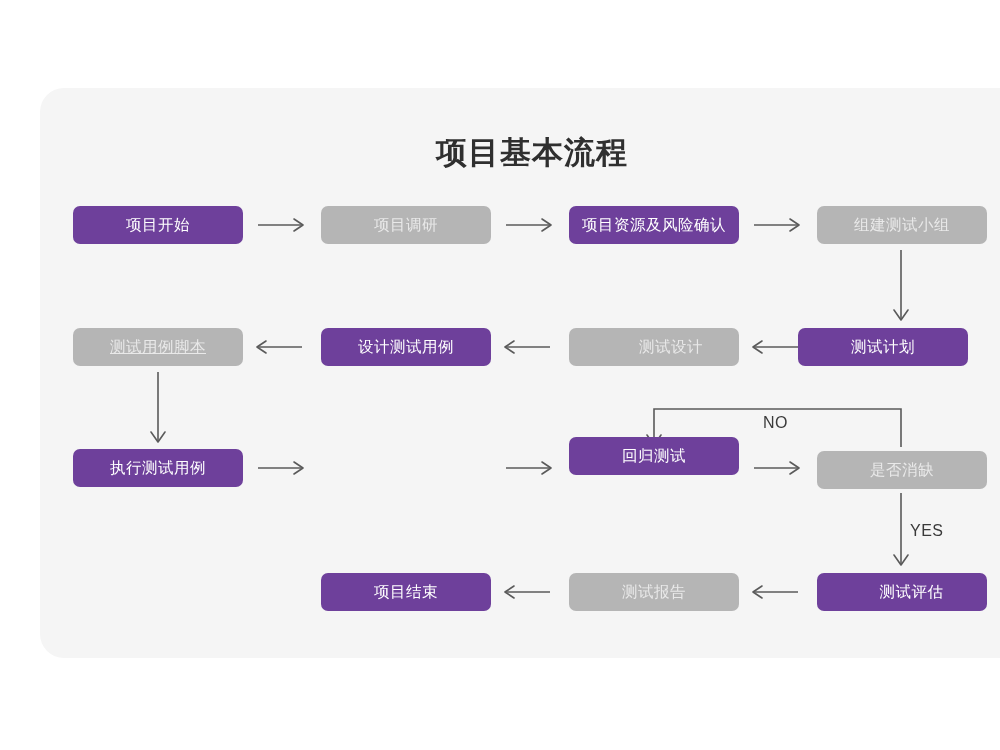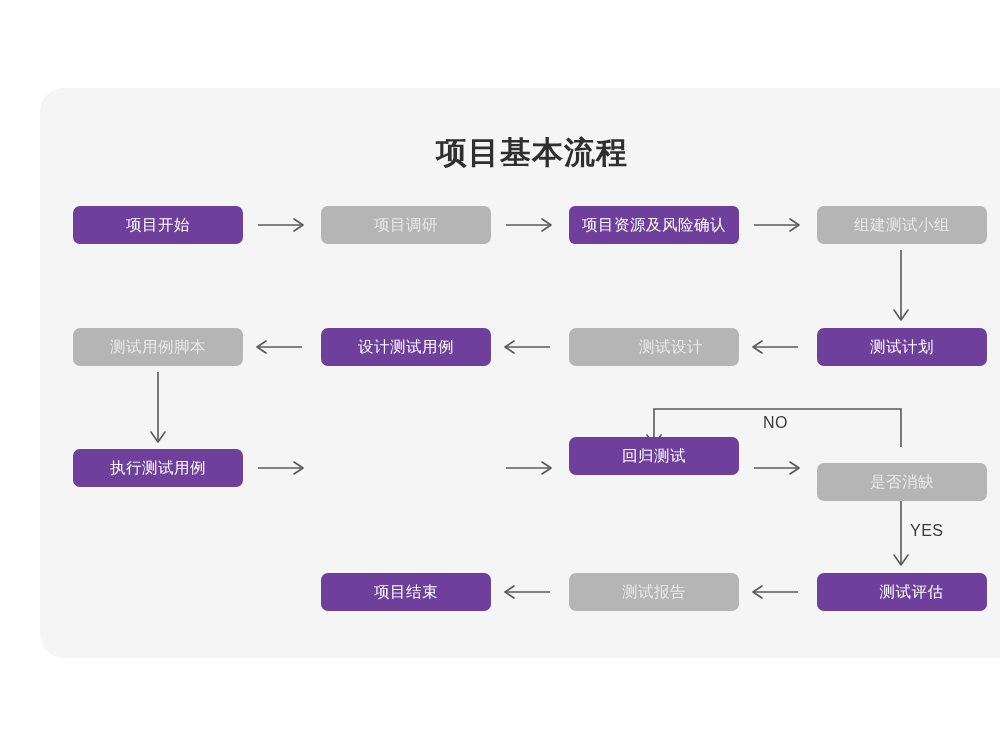--- a/index.html
+++ b/index.html
@@ -175,47 +175,47 @@
 
   <div class="edge-label" style="left:731px; top:414px;">NO</div>
   <div class="edge-label" style="left:878px; top:522px;">YES</div>
 
   <div class="node purple" style="left:41px; top:206px; width:170px; height:38px;">
     <span class="node-label">项目开始</span>
   </div>
   <div class="node gray" style="left:289px; top:206px; width:170px; height:38px;">
     <span class="node-label">项目调研</span>
   </div>
-  <div class="node purple" style="left:537px; top:206px; width:170px; height:38px;border-radius:6px;">
+  <div class="node purple" style="left:537px; top:206px; width:170px; height:38px;">
     <span class="node-label">项目资源及风险确认</span>
   </div>
   <div class="node gray" style="left:785px; top:206px; width:170px; height:38px;">
     <span class="node-label">组建测试小组</span>
   </div>
 
-  <div class="node gray" style="left:41px; top:328px; width:170px; height:38px;">
+  <div class="node gray" style="left:41px; top:328px; width:170px; height:38px;text-decoration:underline;">
     <span class="node-label">测试用例脚本</span>
   </div>
   <div class="node purple" style="left:289px; top:328px; width:170px; height:38px;">
     <span class="node-label">设计测试用例</span>
   </div>
   <div class="node gray" style="left:537px; top:328px; width:170px; height:38px;padding-left:34px;">
     <span class="node-label">测试设计</span>
   </div>
-  <div class="node purple" style="left:785px; top:328px; width:170px; height:38px;">
+  <div class="node purple" style="left:766px; top:328px; width:170px; height:38px;">
     <span class="node-label">测试计划</span>
   </div>
 
   <div class="node purple" style="left:41px; top:449px; width:170px; height:38px;">
     <span class="node-label">执行测试用例</span>
   </div>
   <div class="node purple" style="left:537px; top:437px; width:170px; height:38px;">
     <span class="node-label">回归测试</span>
   </div>
-  <div class="node gray" style="left:785px; top:463px; width:170px; height:38px;">
+  <div class="node gray" style="left:785px; top:451px; width:170px; height:38px;">
     <span class="node-label">是否消缺</span>
   </div>
 
   <div class="node gray" style="left:537px; top:573px; width:170px; height:38px;">
     <span class="node-label">测试报告</span>
   </div>
   <div class="node purple" style="left:289px; top:573px; width:170px; height:38px;">
     <span class="node-label">项目结束</span>
   </div>
   <div class="node purple" style="left:785px; top:573px; width:170px; height:38px;padding-left:19px;">

